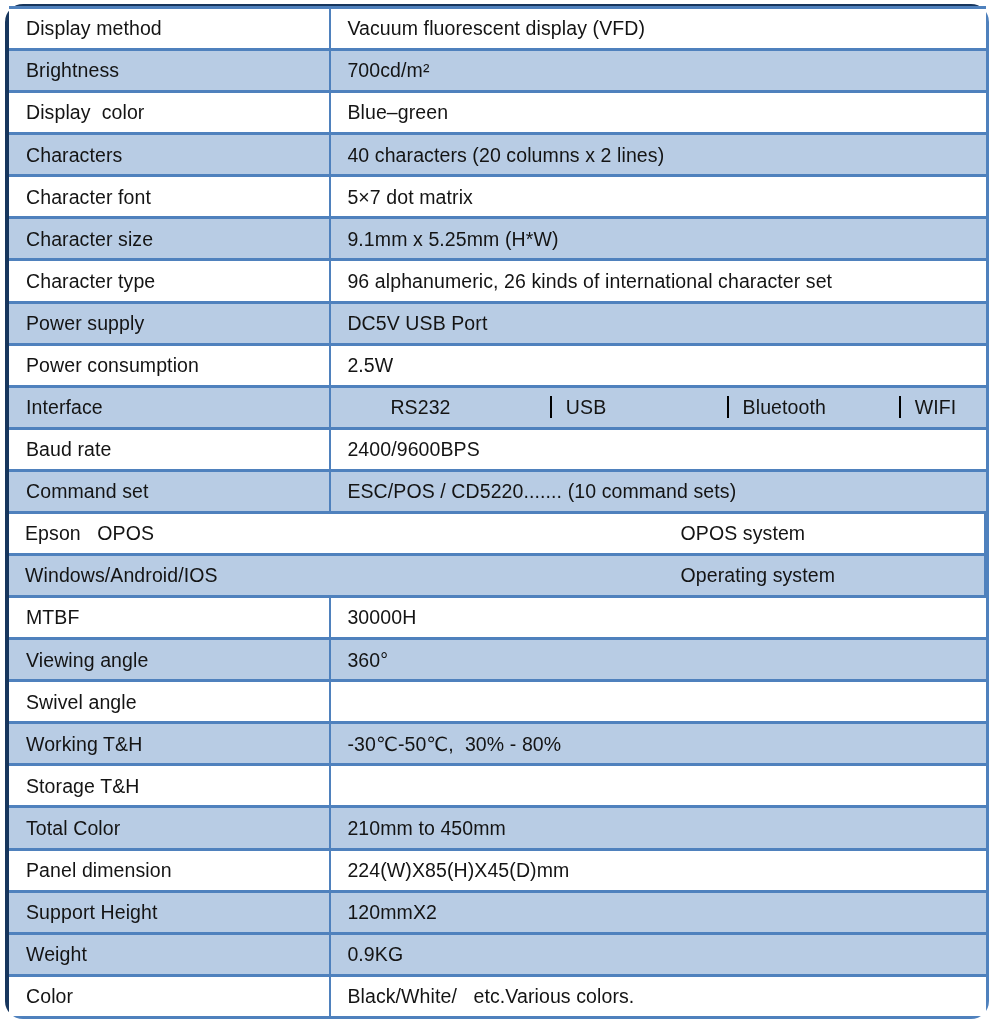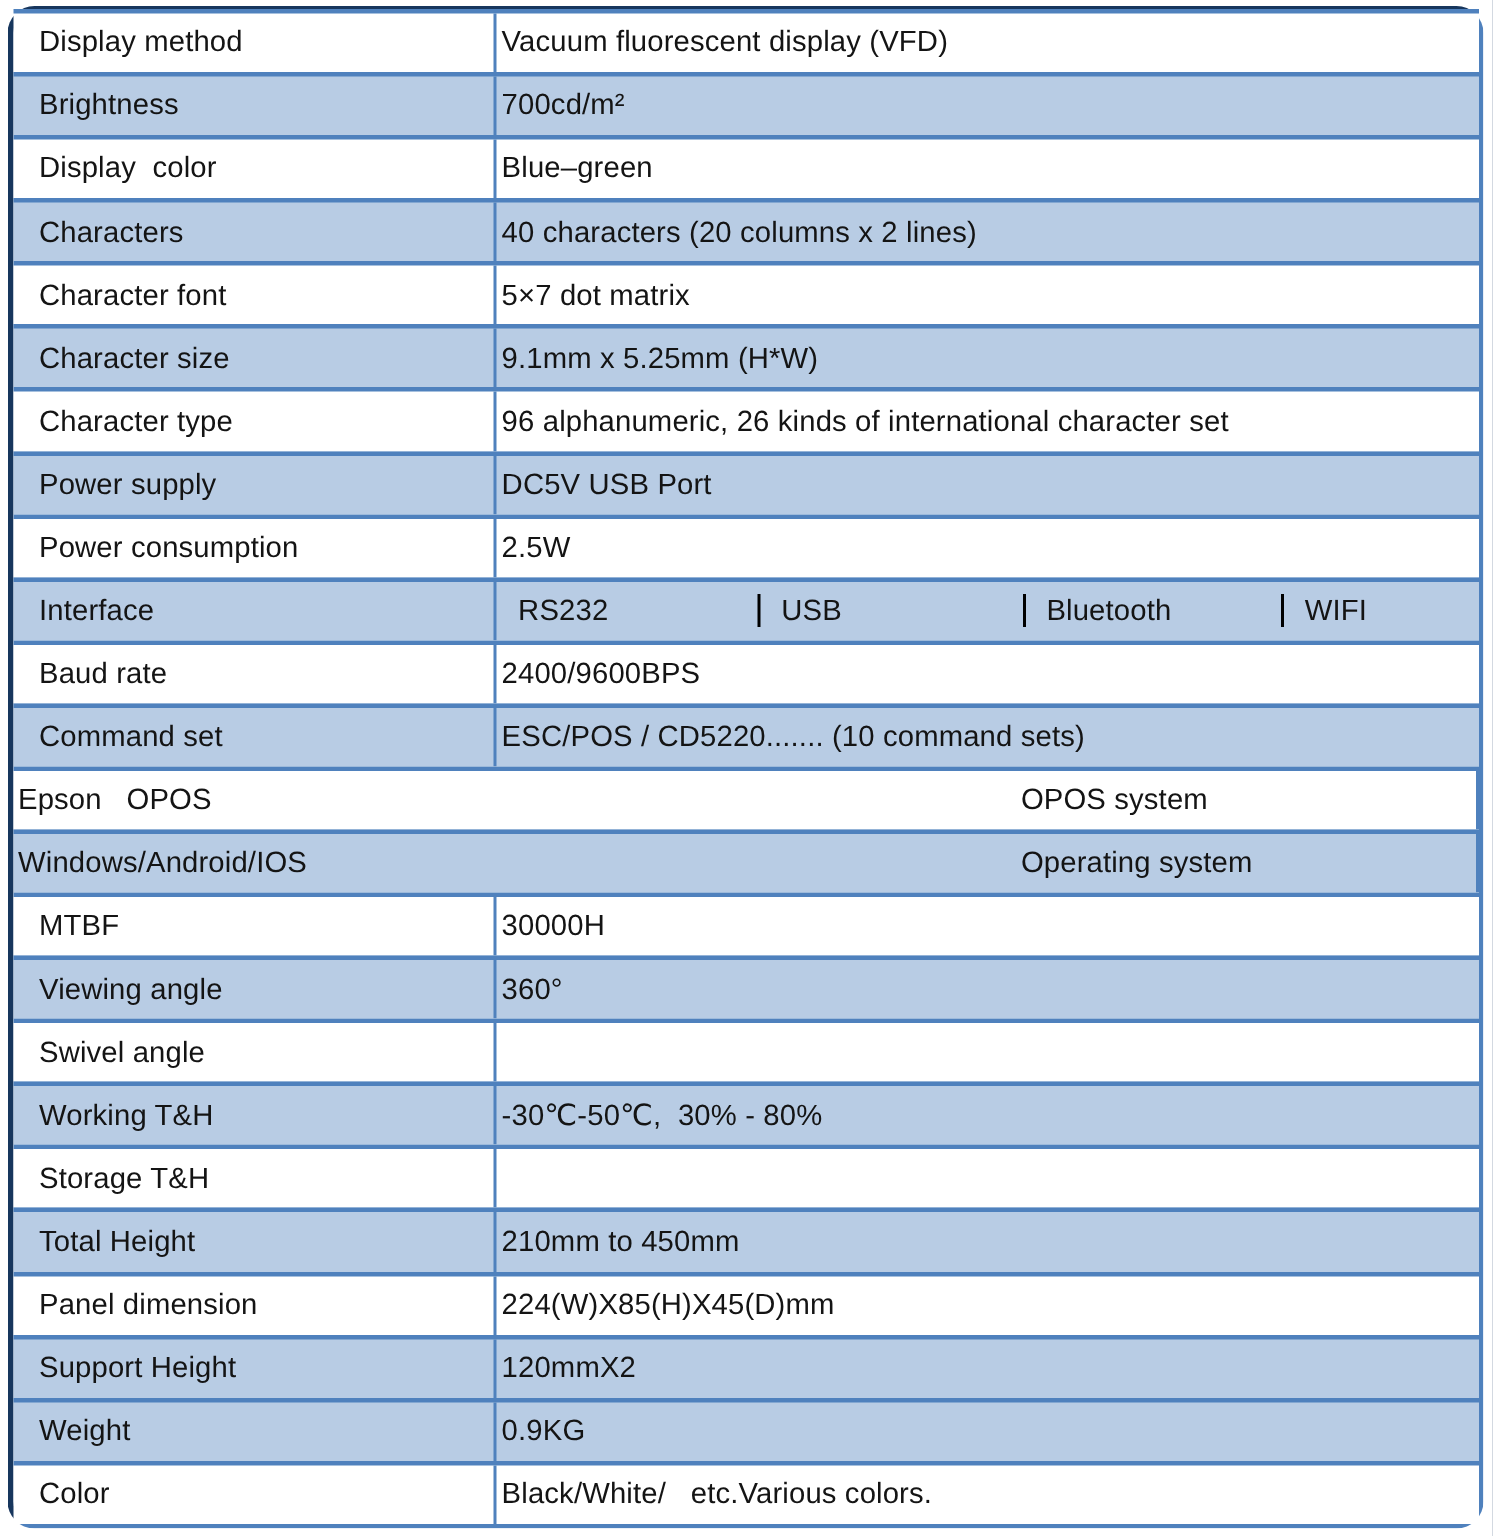--- a/index.html
+++ b/index.html
@@ -56,38 +56,38 @@
   }
   .label-cell {
     width: 33%;
     flex: 0 0 33%;
     padding-left: 17px;
     padding-right: 6px;
     border-right: 2px solid var(--grid-border, #4f81bd);
   }
   .value-cell {
     flex: 1 1 auto;
-    padding-left: 3px;
+    padding-left: 16px;
     padding-right: 6px;
   }
   .value-cell.multi {
     padding-left: 0;
     padding-right: 0;
   }
   .sub-cell {
     display: flex;
     align-items: center;
     box-sizing: border-box;
     padding-left: 14px;
     white-space: pre-wrap;
     font-size: 19.5px;
     color: var(--text-color, #141414);
     overflow: hidden;
   }
-  .sub-cell:nth-child(1) { flex: 0 0 26.5%; }
+  .sub-cell:nth-child(1) { flex: 0 0 26.5%; margin-left: 45px; }
   .sub-cell:nth-child(2) { flex: 0 0 27%;   border-left: 2px solid var(--sub-divider, #000000); text-align: right; }
   .sub-cell:nth-child(3) { flex: 0 0 26.3%; border-left: 2px solid var(--sub-divider, #000000); }
   .sub-cell:nth-child(4) { flex: 1 1 auto;  border-left: 2px solid var(--sub-divider, #000000); }
 </style>
 </head>
 <body>
 
 <div class="page">
   <div class="spec-table" id="spec-table">
   <div class="row">
@@ -177,21 +177,21 @@
   <div class="row shaded">
     <div class="cell label-cell">Working T&amp;H</div>
     <div class="cell value-cell">-30℃-50℃,  30% - 80%</div>
   </div>
 
   <div class="row">
     <div class="cell label-cell">Storage T&amp;H</div>
   </div>
 
   <div class="row shaded">
-    <div class="cell label-cell">Total Height</div>
+    <div class="cell label-cell">Total Color</div>
     <div class="cell value-cell">210mm to 450mm</div>
   </div>
 
   <div class="row">
     <div class="cell label-cell">Panel dimension</div>
     <div class="cell value-cell">224(W)X85(H)X45(D)mm</div>
   </div>
 
   <div class="row shaded">
     <div class="cell label-cell">Support Height</div>

